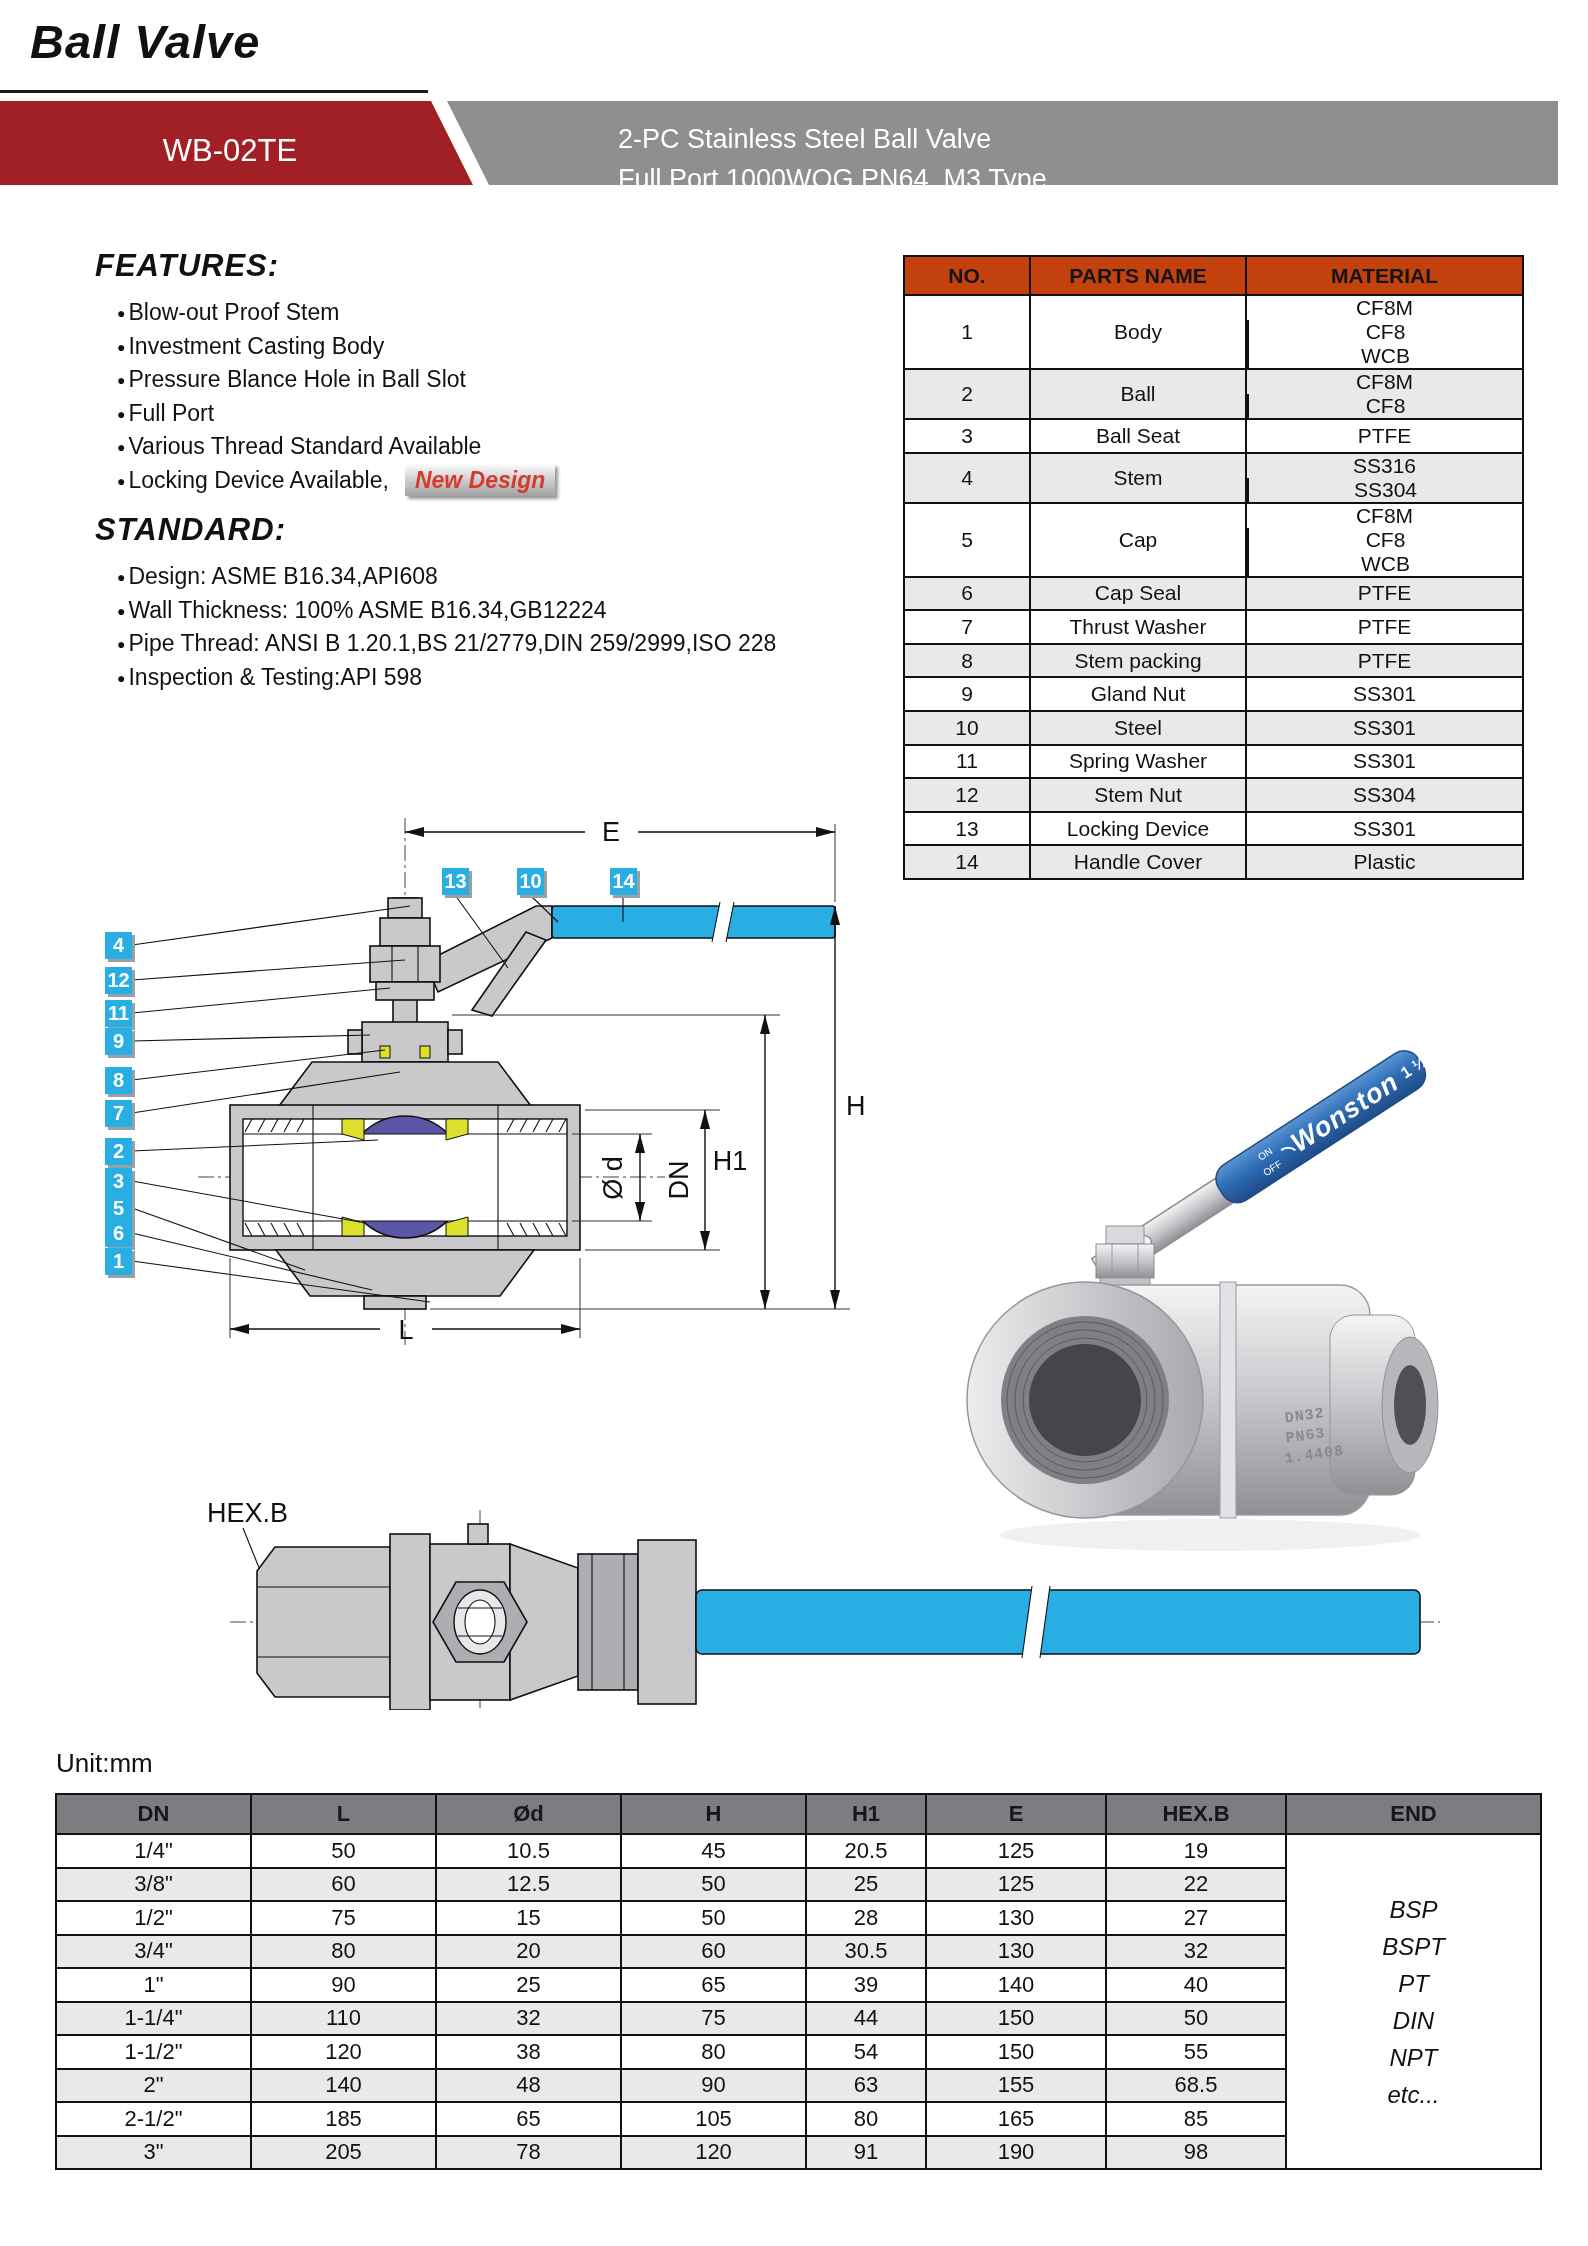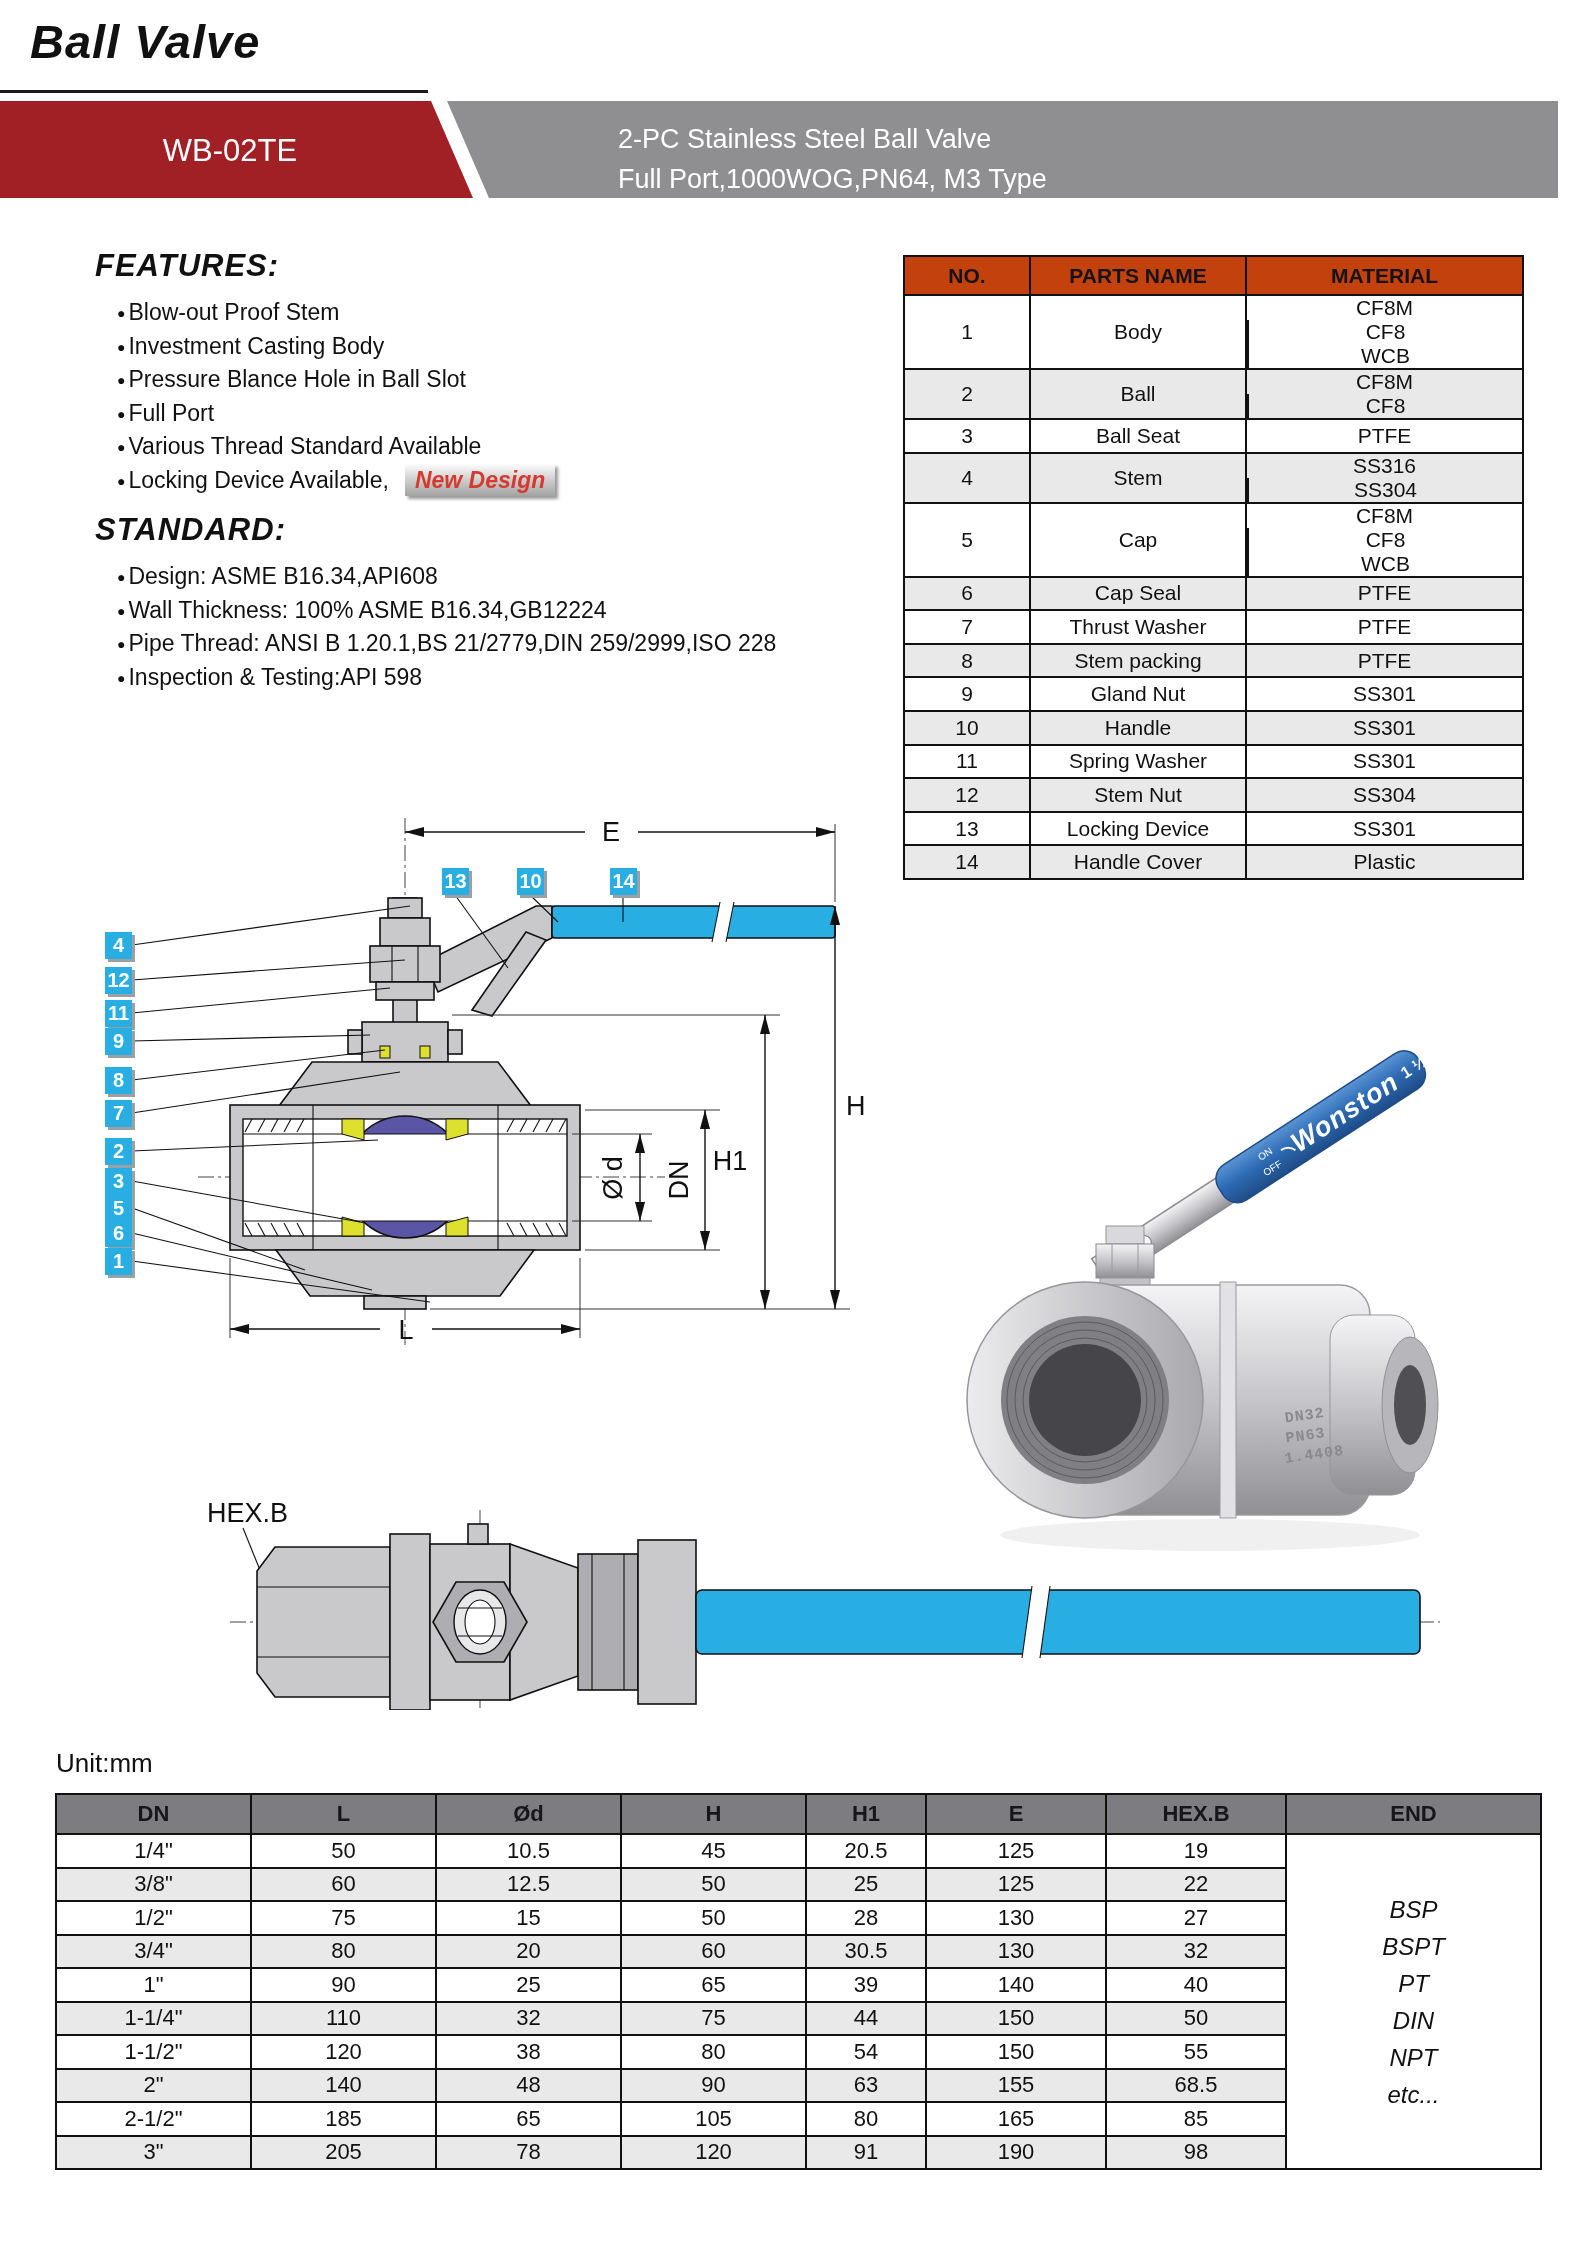--- a/index.html
+++ b/index.html
@@ -4,21 +4,21 @@
 <style>
   html,body{margin:0;padding:0;background:#fff;}
   #page{position:relative;width:1588px;height:2246px;background:#fff;overflow:hidden;
         font-family:"Liberation Sans",sans-serif;color:#111;}
 
   
   .title{position:absolute;left:30px;top:14px;font-size:47px;font-weight:bold;font-style:italic;letter-spacing:1px;}
   .title-rule{position:absolute;left:0;top:90px;width:428px;height:3px;background:#1a1a1a;}
 
   
-  .banner{position:absolute;left:0;top:101px;width:1558px;height:97px;}
+  .banner{position:absolute;left:0;top:101px;width:1558px;height:84px;}
   .banner .red{position:absolute;inset:0;background:#A02025;
       clip-path:polygon(0 0,431px 0,473px 100%,0 100%);}
   .banner .gray{position:absolute;inset:0;background:#8F8F91;
       clip-path:polygon(447px 0,100% 0,100% 100%,489px 100%);}
   .banner .model{position:absolute;left:70px;top:32px;width:320px;text-align:center;
       color:#fff;font-size:31px;}
   .banner .sub{position:absolute;left:618px;top:18px;color:#fff;font-size:27px;line-height:40px;}
 
   
   .list-block{position:absolute;width:700px;}
@@ -201,21 +201,21 @@
           <td>9</td>
           <td>Gland Nut</td>
           <td>
             <div class="mats">
               <span style="flex: 3 1 0%;">SS301</span>
             </div>
           </td>
         </tr>
         <tr>
           <td>10</td>
-          <td>Handle</td>
+          <td>Steel</td>
           <td>
             <div class="mats">
               <span style="flex: 3 1 0%;">SS301</span>
             </div>
           </td>
         </tr>
         <tr>
           <td>11</td>
           <td>Spring Washer</td>
           <td>

